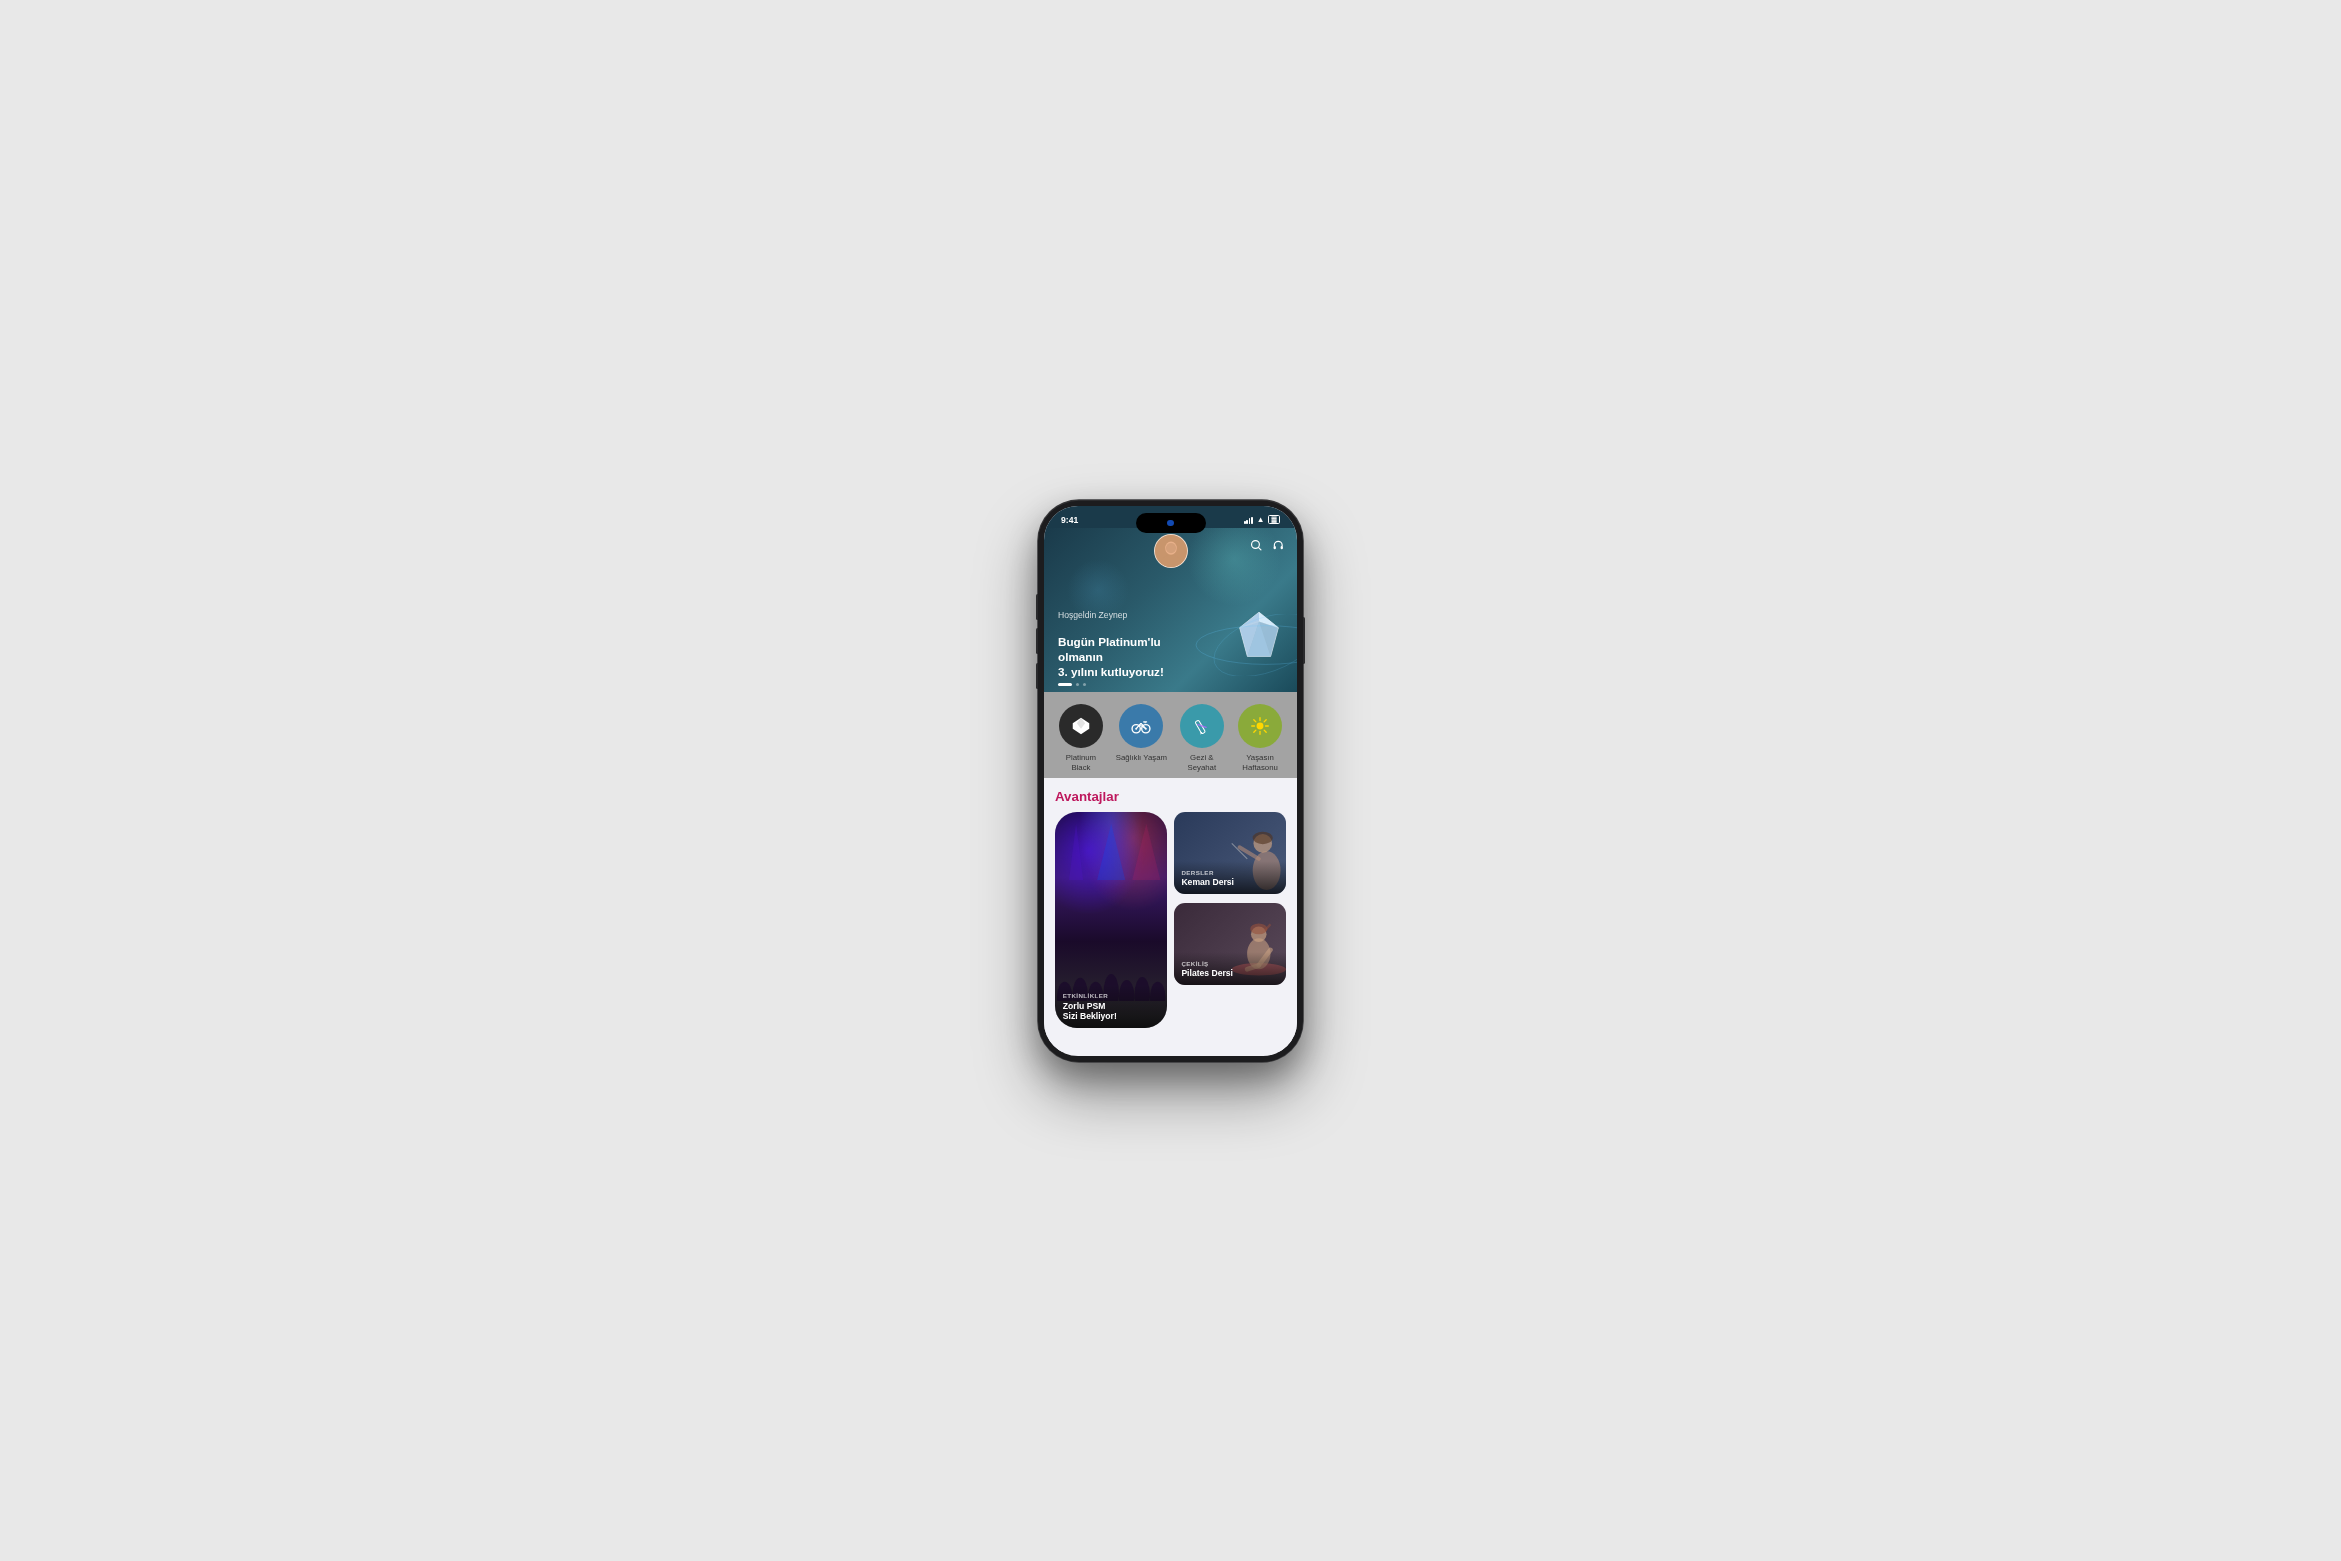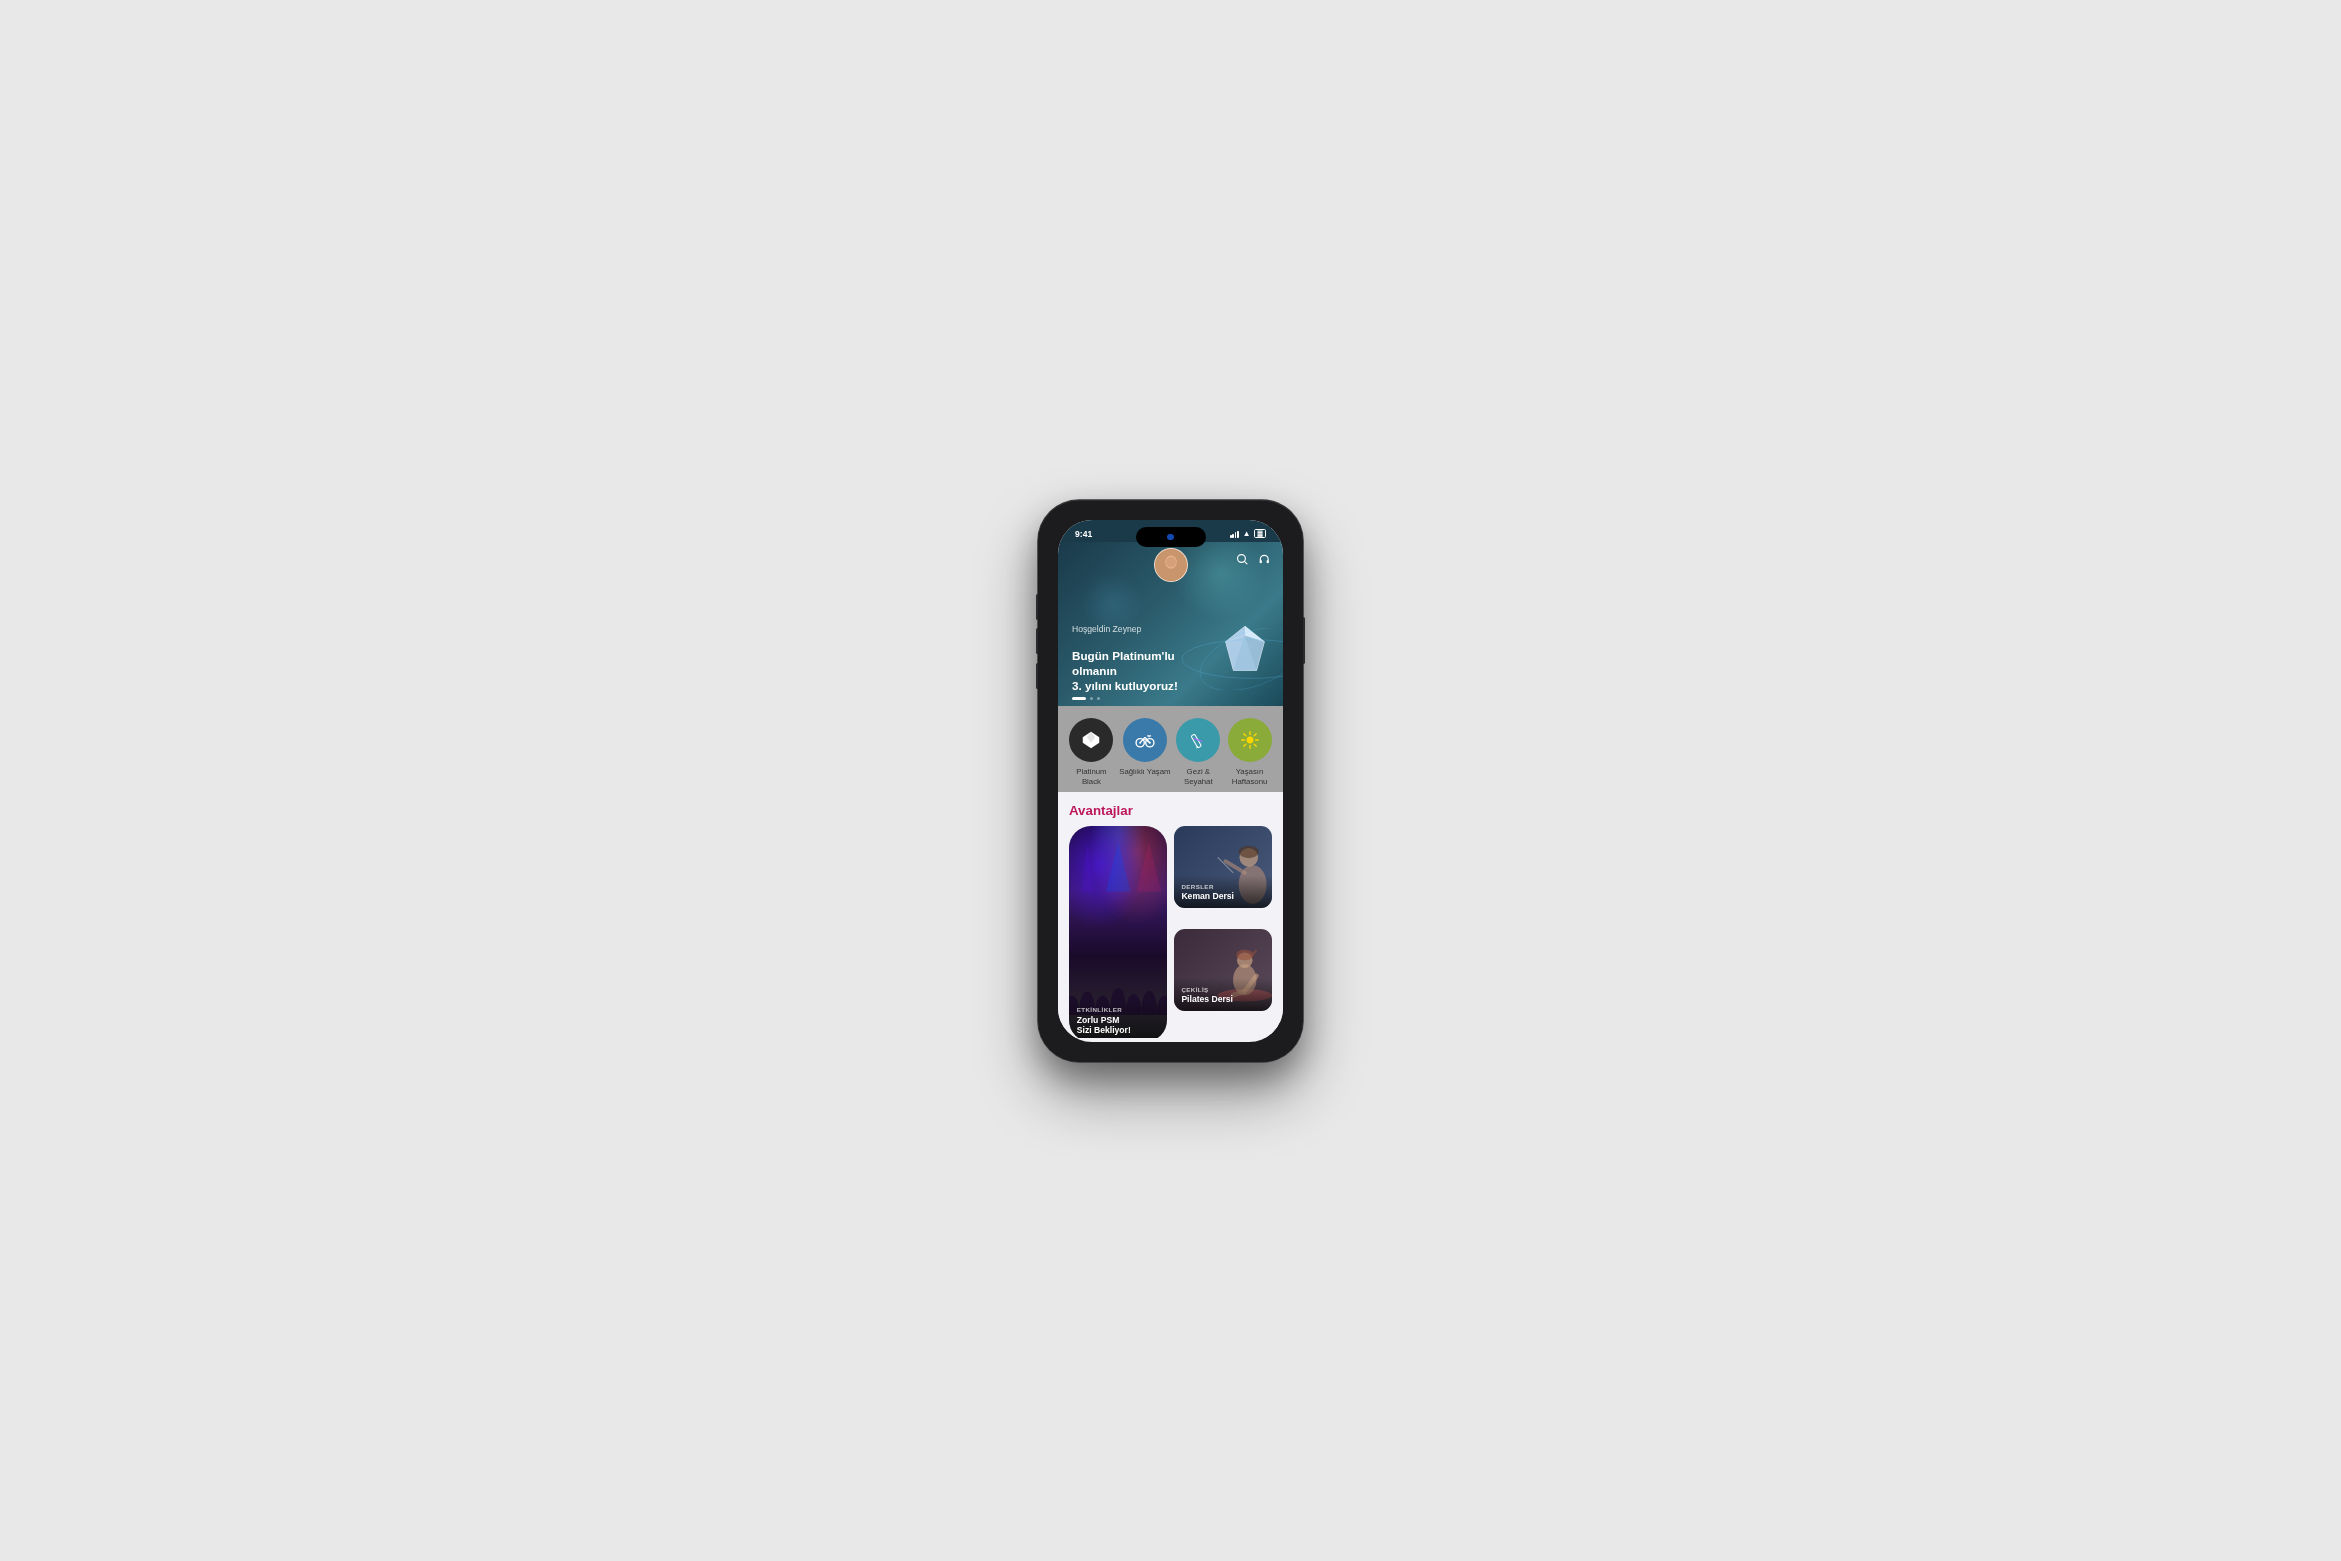--- a/index.html
+++ b/index.html
@@ -11,21 +11,21 @@
       align-items: center;
       min-height: 100vh;
       font-family: -apple-system, BlinkMacSystemFont, 'Segoe UI', sans-serif;
     }
 
     .phone-outer {
       width: 265px;
       height: 562px;
       background: #1c1c1e;
       border-radius: 41px;
-      padding: 20px;
+      padding: 6px;
       box-shadow:
         0 0 0 0.8px #3a3a3c,
         0 31px 62px rgba(0,0,0,0.4),
         0 15.6px 31px rgba(0,0,0,0.3),
         inset 0 0.8px 0 rgba(255,255,255,0.1);
       position: relative;
     }
 
     
     .phone-outer::before {
@@ -554,21 +554,21 @@
               <polygon points="30,0 20,80 40,80" fill="rgba(80,20,200,0.3)"></polygon>
               <polygon points="80,0 60,80 100,80" fill="rgba(0,80,255,0.25)"></polygon>
               <polygon points="130,0 110,80 150,80" fill="rgba(200,30,100,0.2)"></polygon>
             </svg>
             <div class="card-overlay-text">
               <div class="card-tag">ETKİNLİKLER</div>
               <div class="card-title">Zorlu PSM<br>Sizi Bekliyor!</div>
             </div>
           </div>
 
-          <div style="display:flex;flex-direction:column;gap:21px;">
+          <div style="display:flex;flex-direction:column;gap:9px;">
 
             <div class="card-small violin-bg">
 
               <svg style="position:absolute;right:0;bottom:0;width:62px;height:78px;" viewBox="0 0 80 100">
 
                 <ellipse cx="55" cy="70" rx="18" ry="25" fill="rgba(180,140,120,0.6)"></ellipse>
 
                 <circle cx="50" cy="35" r="12" fill="rgba(200,160,130,0.7)"></circle>
 
                 <ellipse cx="50" cy="28" rx="13" ry="8" fill="rgba(80,50,30,0.6)"></ellipse>

